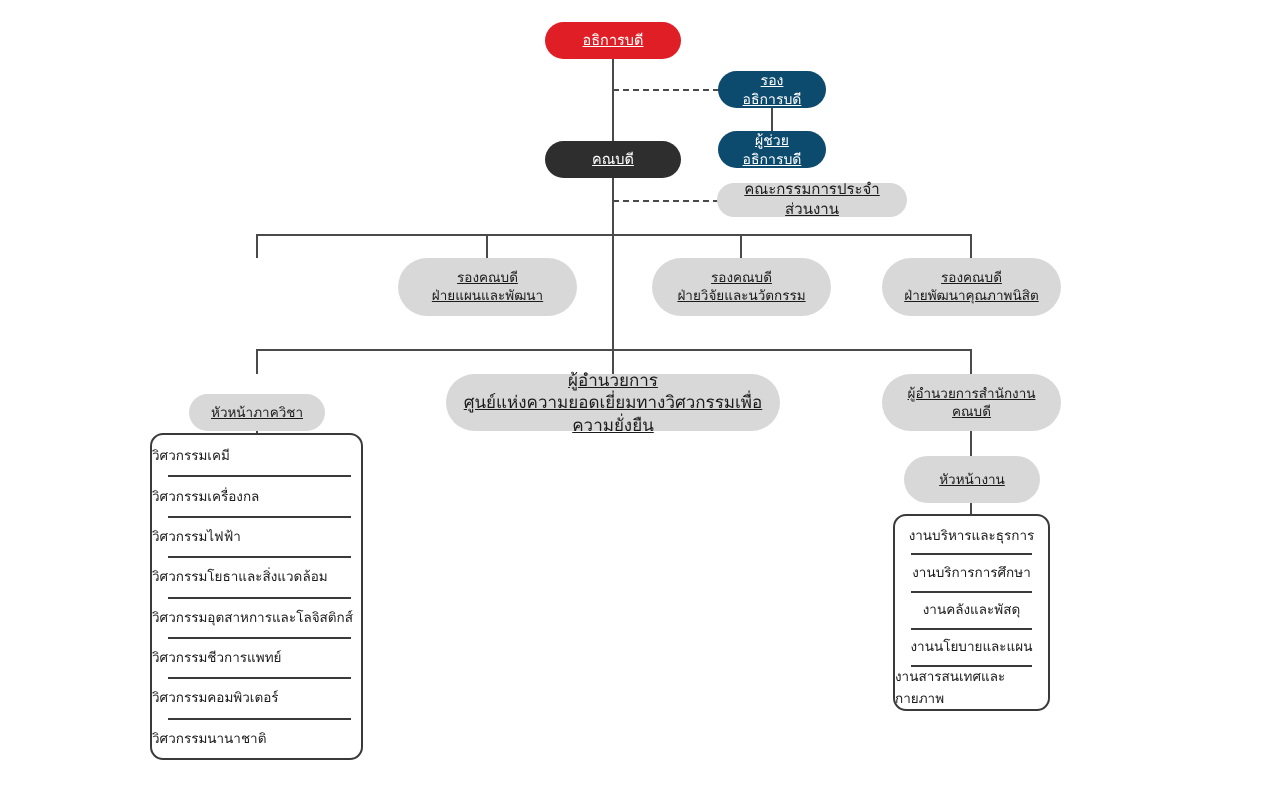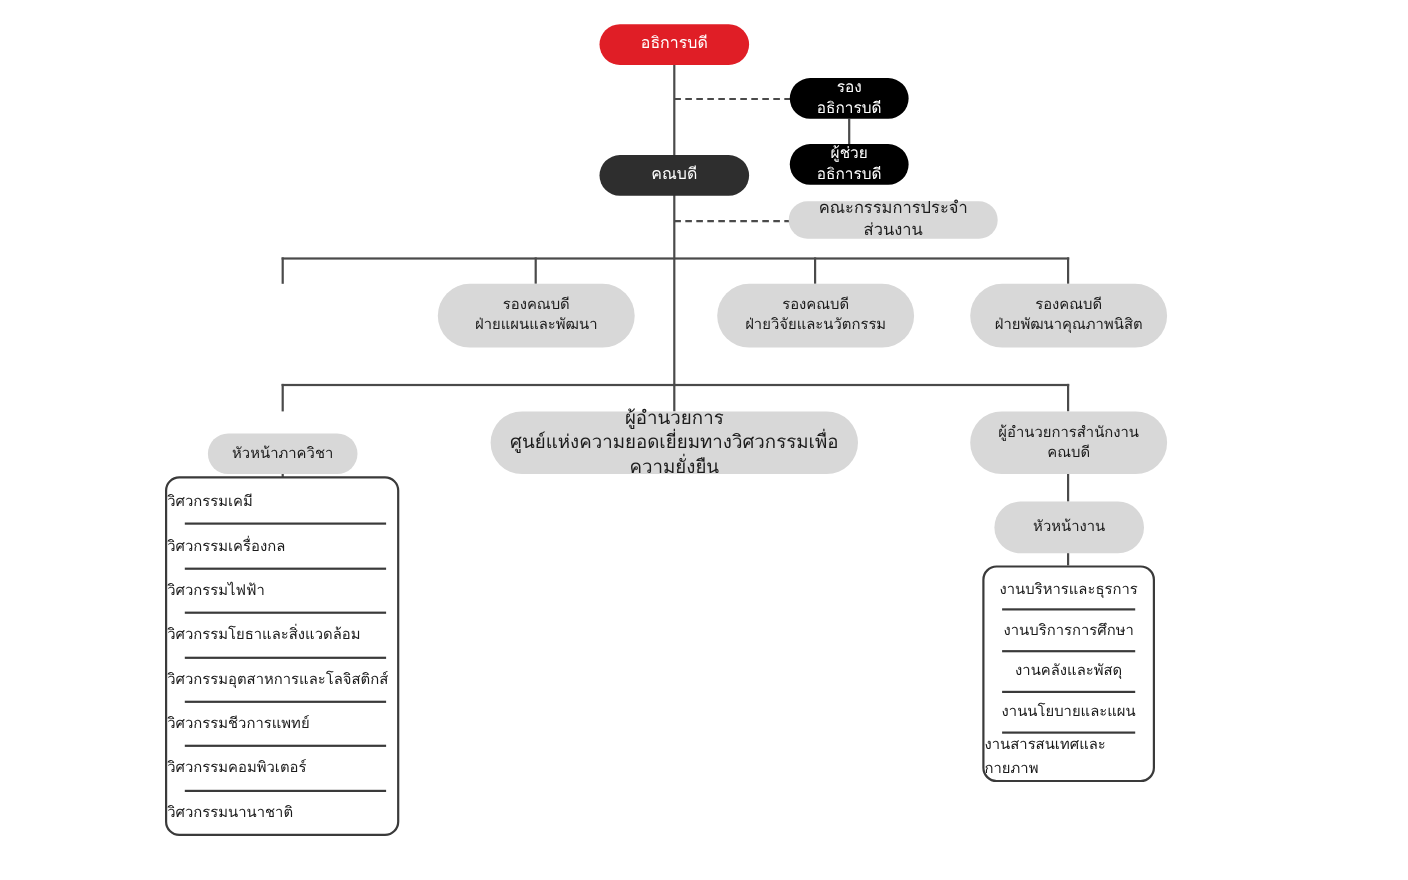--- a/index.html
+++ b/index.html
@@ -38,27 +38,28 @@
     position: absolute;
     box-sizing: border-box;
     display: flex;
     align-items: center;
     justify-content: center;
     text-align: center;
     border-radius: 999px;
     line-height: 1.32;
     white-space: pre-line;
     padding: 0 14px;
+    text-decoration: underline;
   }
   .node.n-red {
     background: #E01E26;
     color: #ffffff;
   }
   .node.n-coral {
-    background: #000000;
+    background: #0c4a6e;
     color: #ffffff;
   }
   .node.n-dark {
     background: #2E2E2E;
     color: #ffffff;
   }
   .node.n-grey {
     background: #D8D8D8;
     color: #1b1b1b;
   }

